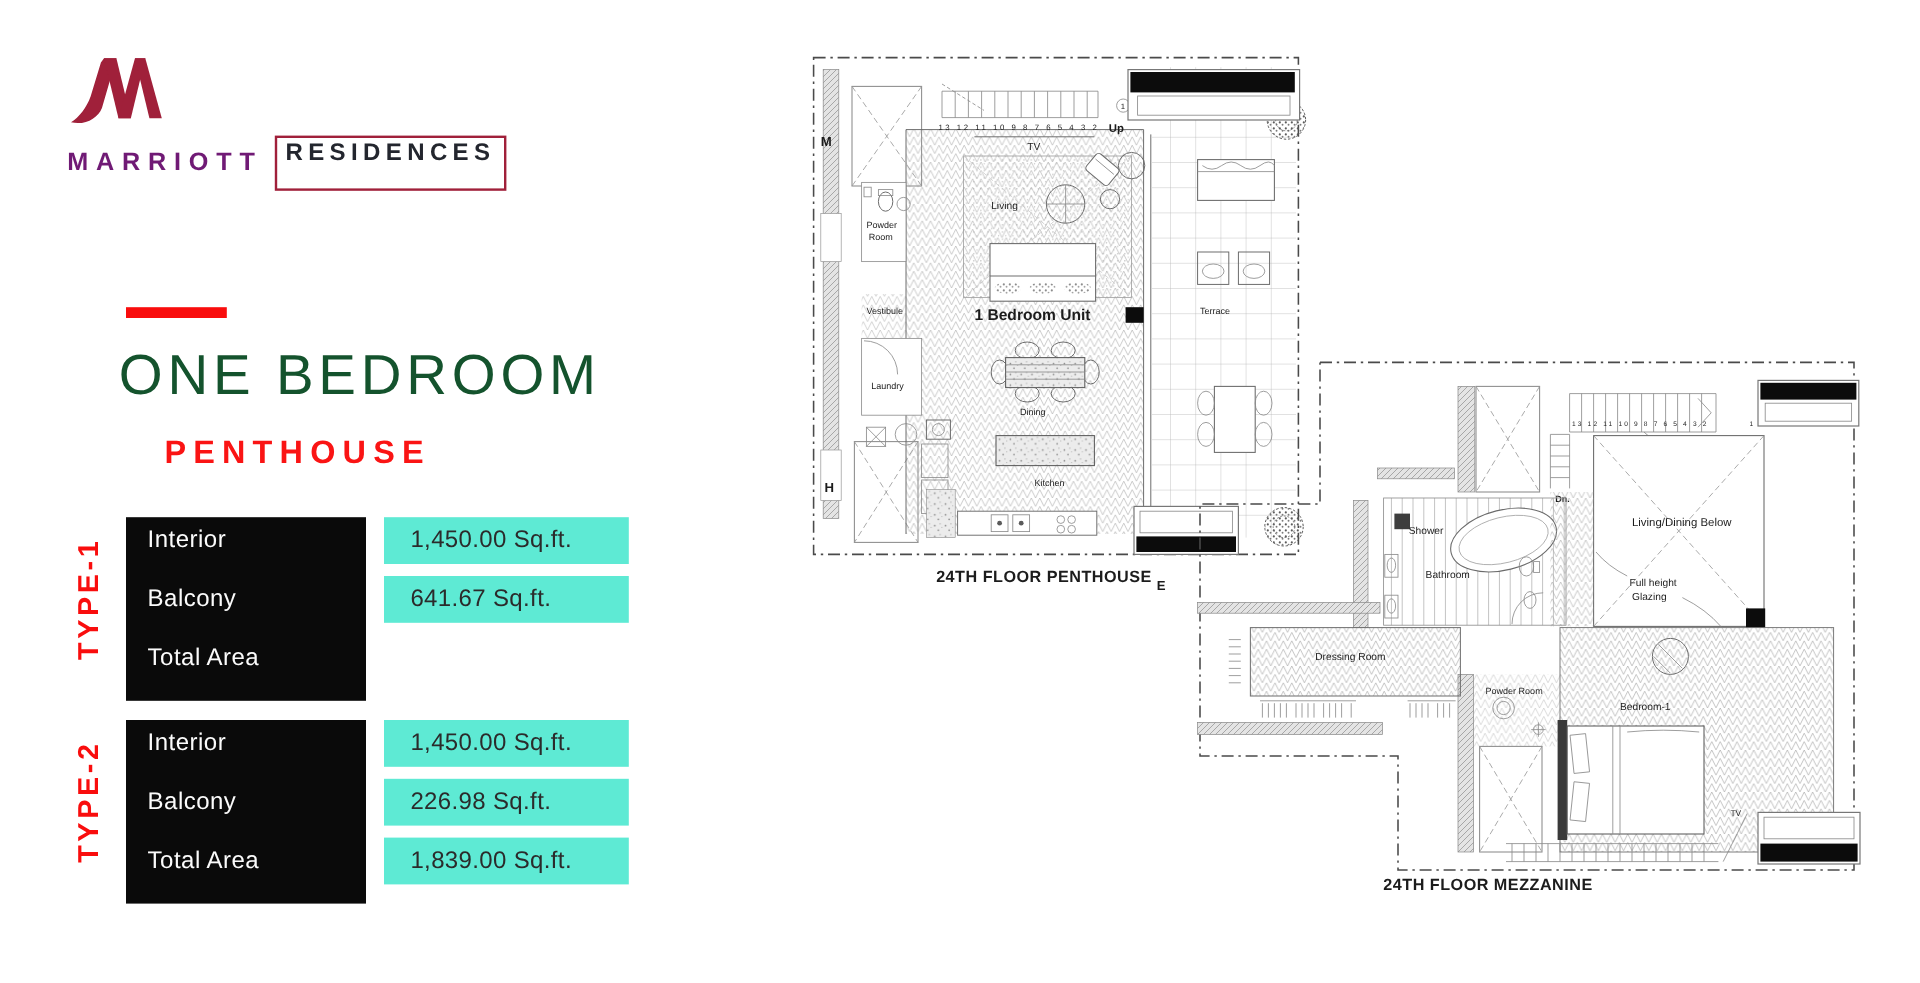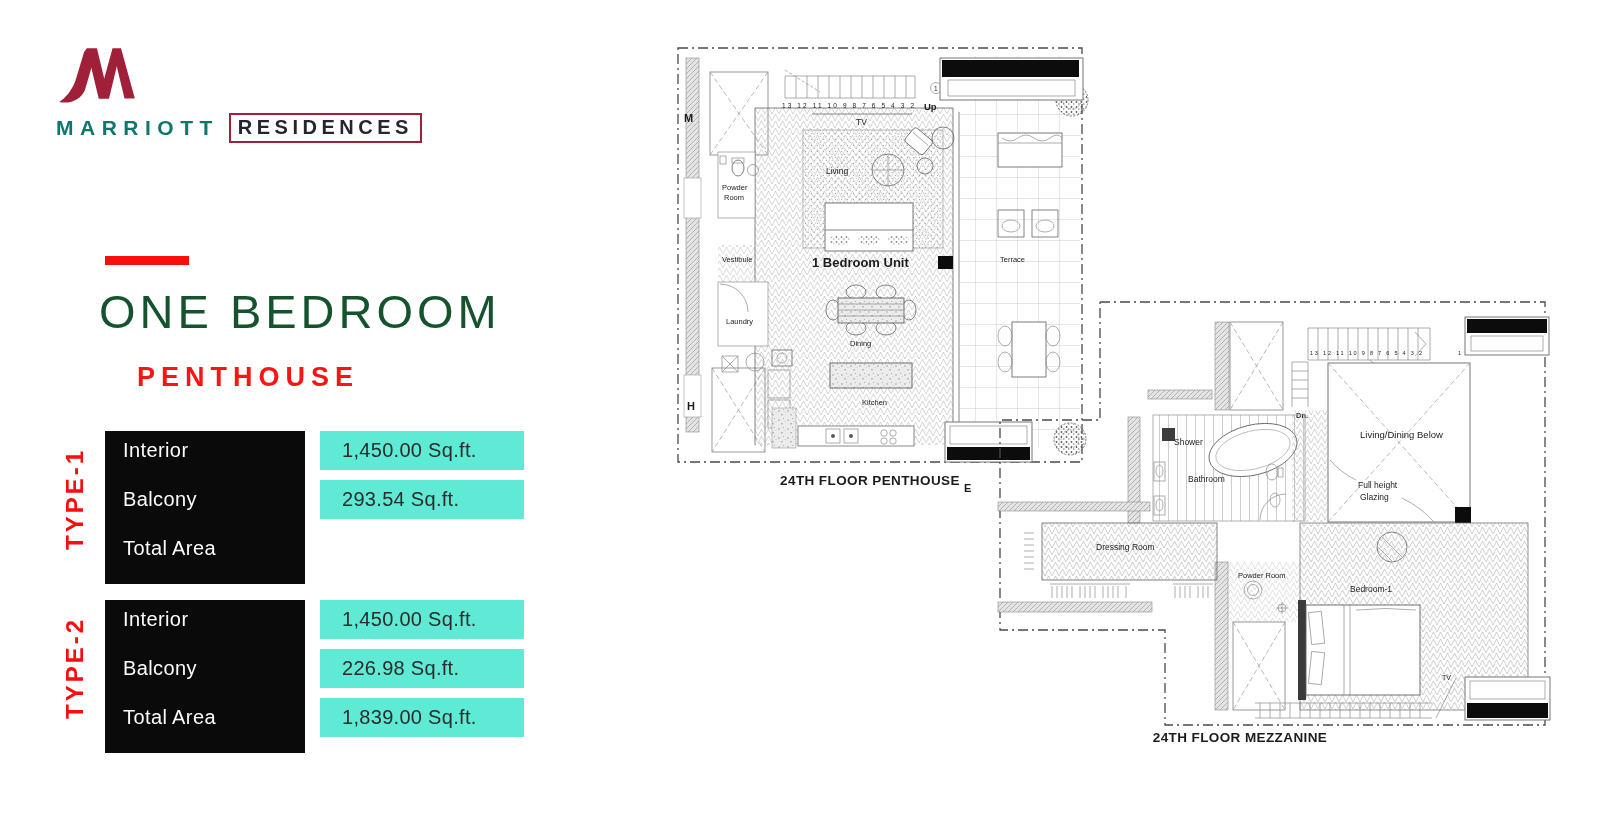--- a/index.html
+++ b/index.html
@@ -3,22 +3,22 @@
 <meta charset="utf-8">
 <style>
   html,body{margin:0;padding:0;background:#fff;}
   .page{position:relative;width:1600px;height:819px;background:#ffffff;overflow:hidden;
         font-family:"Liberation Sans",sans-serif;}
 
   
   .brand{position:absolute;left:40px;top:45px;width:340px;height:100px;}
   .brand-m{position:absolute;left:14px;top:0;}
   .brand-row{position:absolute;left:16px;top:68px;display:flex;align-items:center;gap:10px;}
-  .brand-word{font-size:21px;font-weight:700;letter-spacing:6.5px;color:#0f766e;}
-  .brand-box{border:2px solid #a0203a;padding:1px 7px 2px 7px;font-size:20px;font-weight:600;
+  .brand-word{font-size:21px;font-weight:700;letter-spacing:6.5px;color:#701a75;}
+  .brand-box{border:2px solid #a0203a;padding:1px 7px 18px 7px;font-size:20px;font-weight:600;
              letter-spacing:4.5px;color:#23262e;}
 
   
   .accent-bar{position:absolute;left:105px;top:256px;width:84px;height:9px;background:#f90d0d;}
   .h1{position:absolute;left:99px;top:284px;font-size:47px;font-weight:500;letter-spacing:4px;color:#14532d;}
   .h2{position:absolute;left:103px;top:362px;font-size:27px;font-weight:600;letter-spacing:6px;color:#fa1414;margin-left:34px;}
 
   
   .type-label{position:absolute;width:130px;height:30px;transform:rotate(-90deg);
               transform-origin:center;text-align:center;font-size:24px;font-weight:700;
@@ -66,21 +66,21 @@
   </div>
 
   <div class="accent-bar"></div>
   <div class="h1">ONE BEDROOM</div>
   <div class="h2">PENTHOUSE</div>
 
   <div class="type-label" style="left:10px;top:484px;">TYPE-1</div>
   <div class="row-label" style="top:431px;">Interior</div>
   <div class="row-value" style="top:431px;">1,450.00 Sq.ft.</div>
   <div class="row-label" style="top:480px;">Balcony</div>
-  <div class="row-value" style="top:480px;">293.54 Sq.ft.</div>
+  <div class="row-value" style="top:480px;">641.67 Sq.ft.</div>
   <div class="row-label" style="top:529px;">Total Area</div>
 
   <div class="type-label" style="left:10px;top:653px;">TYPE-2</div>
   <div class="row-label" style="top:600px;">Interior</div>
   <div class="row-value" style="top:600px;">1,450.00 Sq.ft.</div>
   <div class="row-label" style="top:649px;">Balcony</div>
   <div class="row-value" style="top:649px;">226.98 Sq.ft.</div>
   <div class="row-label" style="top:698px;">Total Area</div>
   <div class="row-value" style="top:698px;">1,839.00 Sq.ft.</div>
 

